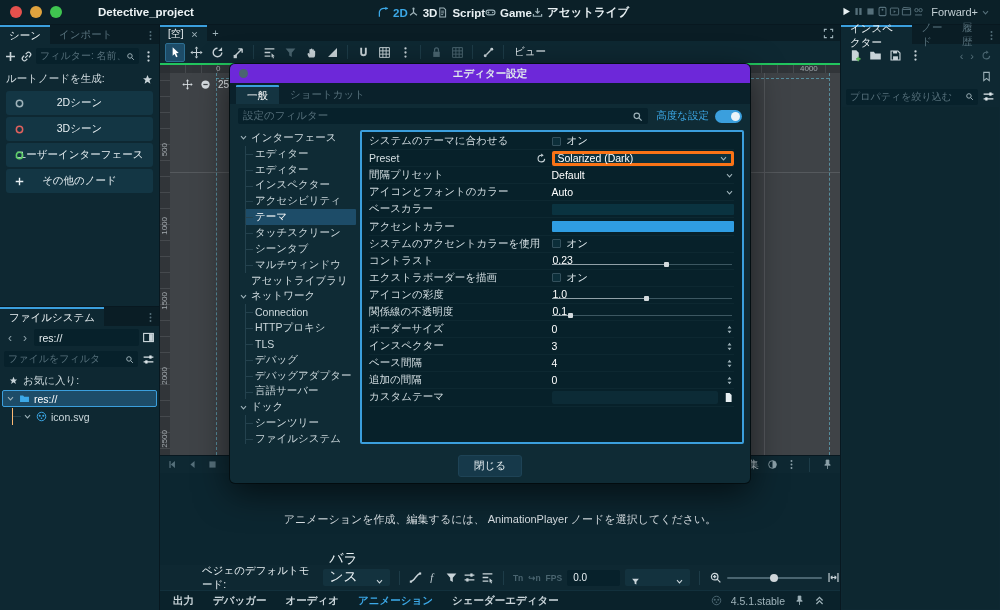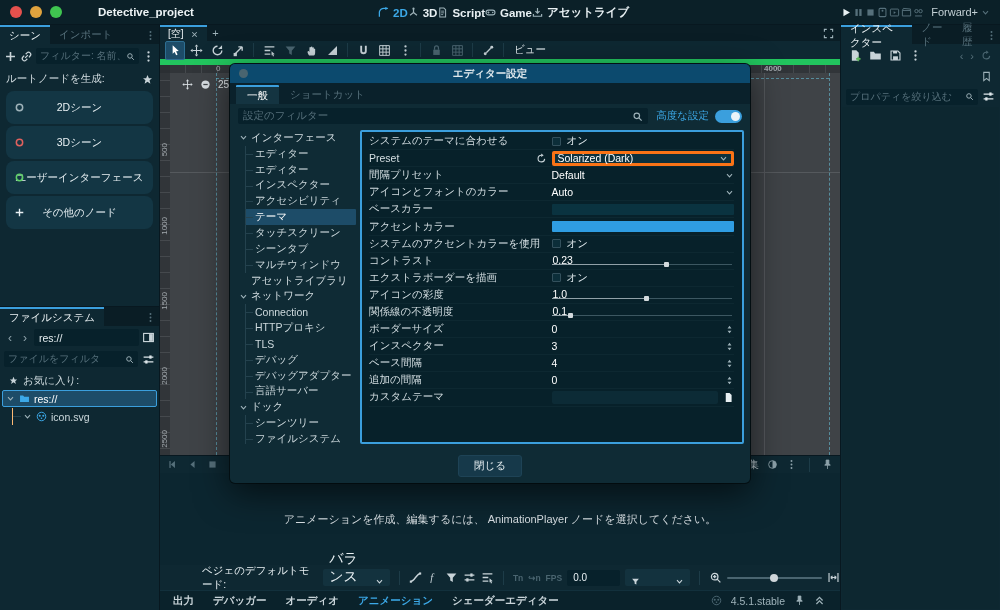--- a/index.html
+++ b/index.html
@@ -14,21 +14,21 @@
 
   
   .titlebar{height:25px;background:#0b2028;display:flex;align-items:center;position:relative;border-bottom:1px solid #081820}
   .lights{display:flex;gap:8px;margin-left:10px}
   .light{width:12px;height:12px;border-radius:50%}
   .title{margin-left:36px;font-weight:bold;font-size:11.5px;color:#eef4f6}
   .ws-group{position:absolute;left:378px;top:0;height:25px;display:flex;align-items:center;}
   .ws{display:flex;align-items:center;gap:4px;font-weight:bold;font-size:11.5px;color:#e8f0f3;cursor:default}
   .ws .ic{color:#9fb3ba}
   .ws.active{color:#3ca9e8}.ws.active .ic{color:#3ca9e8}
-  .tb-right{margin-left:auto;display:flex;align-items:center;gap:1px;margin-right:10px}
+  .tb-right{margin-left:auto;display:flex;align-items:flex-start;gap:1px;margin-right:10px}
   .tb-right .ic{color:#56707b}
   .tb-right .ic.play{color:#e8f0f3}
   .renderer{display:flex;align-items:center;gap:3px;color:#c3d0d5;font-size:11px;margin-left:6px}
 
   
   .body{display:flex;height:585px}
   .dock-left{width:160px;display:flex;flex-direction:column;background:#0e2832;border-right:1px solid #081820}
   .dock-right{width:160px;display:flex;flex-direction:column;background:#0e2832;border-left:1px solid #081820}
   .center{width:680px;display:flex;flex-direction:column}
 
@@ -39,21 +39,21 @@
 
   
   .scene-dock{height:281px;display:flex;flex-direction:column}
   .srow-tools{height:24px;display:flex;align-items:center;padding:0 4px;gap:3px}
   .srow-tools .ic{color:#c9d4d9}
   .filter-box{flex:1;height:16px;background:#07212b;border-radius:2px;display:flex;align-items:center;padding:0 4px;color:#56707b;font-size:10px;overflow:hidden;white-space:nowrap}
   .filter-box span{flex:1;overflow:hidden}
   .filter-box .ic{color:#9fb3ba}
   .rootlabel{display:flex;align-items:center;padding:4px 6px 3px 6px;color:#d5dfe3;font-size:10.5px}
   .rootlabel .ic{margin-left:auto;color:#c9d4d9}
-  .root-btn{margin:2px 6px;height:33px;background:#133644;border-radius:8px;display:flex;align-items:center;position:relative;cursor:default}
+  .root-btn{margin:2px 6px;height:24px;background:#133644;border-radius:3px;display:flex;align-items:center;position:relative;cursor:default}
   .root-btn .ic{position:absolute;left:8px}
   .root-btn span{flex:1;text-align:center;color:#e8f0f3;font-size:10.5px}
 
   
   .fs-dock{flex:1;display:flex;flex-direction:column;border-top:1px solid #081820}
   .crumb{height:23px;display:flex;align-items:center;gap:3px;padding:0 4px}
   .crumb .nav{color:#8da2aa;font-size:12px;width:12px;text-align:center}
   .path-box{flex:1;height:17px;background:#07212b;border-radius:2px;display:flex;align-items:center;padding:0 5px;color:#e8f0f3;font-size:10.5px}
   .crumb .ic{color:#c9d4d9}
   .fsfilter{height:20px;display:flex;align-items:center;gap:4px;padding:0 4px}
@@ -66,21 +66,21 @@
   .fsrow .fico{color:#3ca9e8}
   .fsrow.childrow{margin-left:12px;border-left:1px solid #fdba74;padding-left:10px;position:relative;border-top:none;border-right:none;border-bottom:none}
   .fsrow.childrow::before{content:"";position:absolute;left:0;top:8px;width:8px;height:1px;background:#24424e}
 
   
   .scenetabs{height:16px;background:#0a1d25;display:flex;align-items:flex-end;position:relative;flex:none}
   .scenetab{height:16px;display:flex;align-items:center;gap:6px;padding:0 8px;background:#0e2832;border-top:2px solid #3b9fdd;color:#eef4f6;font-size:10px}
   .scenetab .ic{color:#9fb3ba}
   .newtab{width:18px;height:16px;display:flex;align-items:center;justify-content:center;color:#9fb3ba}
   .scenetabs .expand{position:absolute;right:6px;bottom:2px;color:#9fb3ba}
-  .c-toolbar{height:24px;background:#0e2832;border-bottom:6px solid #22c55e;display:flex;align-items:center;padding:0 5px;gap:1px;flex:none}
+  .c-toolbar{height:24px;background:#0e2832;border-bottom:2px solid #22c55e;display:flex;align-items:center;padding:0 5px;gap:1px;flex:none}
   .tbtn{width:20px;height:19px;display:flex;align-items:center;justify-content:center;color:#c9d4d9;border-radius:2px}
   .tbtn.on{background:#1d4c68;color:#fff;border:1px solid #2d6f92}
   .tbtn.off{color:#4a6570}
   .viewbtn{display:flex;align-items:center;gap:3px;color:#e8f0f3;font-size:10.5px;padding:0 5px}
 
   .canvas{flex:1;position:relative;background:#3f4347;overflow:hidden}
   .ruler-h{position:absolute;left:10px;right:0;top:0;height:8px;background:#313539;
      background-image:repeating-linear-gradient(90deg,transparent 0 15px,#45494d 15px 16px)}
   .ruler-v{position:absolute;left:0;top:0;bottom:0;width:10px;background:#313539;
      background-image:repeating-linear-gradient(180deg,transparent 0 15px,#45494d 15px 16px)}
@@ -126,21 +126,21 @@
   .insp-tools .right{margin-left:auto;display:flex;gap:7px;align-items:center}
   .insp-tools .right .ic{color:#4a6570}
   .insp-objrow{height:19px;display:flex;align-items:center;padding:0 8px}
   .insp-objrow .ic{margin-left:auto;color:#9fb3ba}
   .insp-filter{height:21px;display:flex;align-items:center;gap:4px;padding:0 5px}
   .insp-empty{flex:1;background:#0d2730;margin:0 1px 1px 1px}
 
   
   .dialog{position:absolute;left:230px;top:64px;width:520px;height:419px;background:#0f2b35;border-radius:5px;
           box-shadow:0 10px 34px rgba(0,0,0,.6),0 0 0 1px #051419;display:flex;flex-direction:column;z-index:10}
-  .dlg-head{height:19px;background:#0c4a6e;border-radius:5px 5px 0 0;position:relative;display:flex;align-items:center;justify-content:center;flex:none}
+  .dlg-head{height:19px;background:#6d28d9;border-radius:5px 5px 0 0;position:relative;display:flex;align-items:center;justify-content:center;flex:none}
   .dlg-head .wdot{position:absolute;left:9px;width:9px;height:9px;border-radius:50%;background:#4a6570}
   .dlg-title{font-weight:bold;font-size:10.5px;color:#dfe8ec}
   .dlg-tabs{height:21px;background:#0a212b;display:flex;align-items:flex-end;padding-left:6px;flex:none}
   .dlg-tab{height:19px;display:flex;align-items:center;padding:0 11px;color:#56707b;font-size:10.5px}
   .dlg-tab.active{background:#143441;color:#fff;border-top:2px solid #3b9fdd;border-radius:1px 1px 0 0}
   .dlg-filter{height:24px;display:flex;align-items:center;gap:8px;padding:0 8px;flex:none}
   .dlg-search{flex:1;height:16px;background:#07212b;border-radius:2px;display:flex;align-items:center;padding:0 5px;color:#56707b;font-size:10.5px}
   .dlg-search span{flex:1}
   .dlg-search .ic{color:#9fb3ba}
   .adv{display:flex;align-items:center;gap:6px}
@@ -598,21 +598,21 @@
           </div>
         <div class="sep"></div>
         <div class="viewbtn">
             <span>ビュー</span>
           </div>
       </div>
 
       <div class="canvas">
         <div class="ruler-h" id="ruler-h">
             <span class="hnum" style="left: 46px;">0</span>
-            <span class="hnum" style="left: 594px; font-weight: bold;">4000</span>
+            <span class="hnum" style="left: 630px;">4000</span>
           </div>
         <div class="ruler-v" id="ruler-v">
             <span class="vnum" style="top: 78px;">500</span>
             <span class="vnum" style="top: 152px;">1000</span>
             <span class="vnum" style="top: 227px;">1500</span>
             <span class="vnum" style="top: 302px;">2000</span>
             <span class="vnum" style="top: 365px;">2500</span>
           </div>
         <div class="ruler-c"></div>
         <div class="gline-v" style="left:604px"></div>

